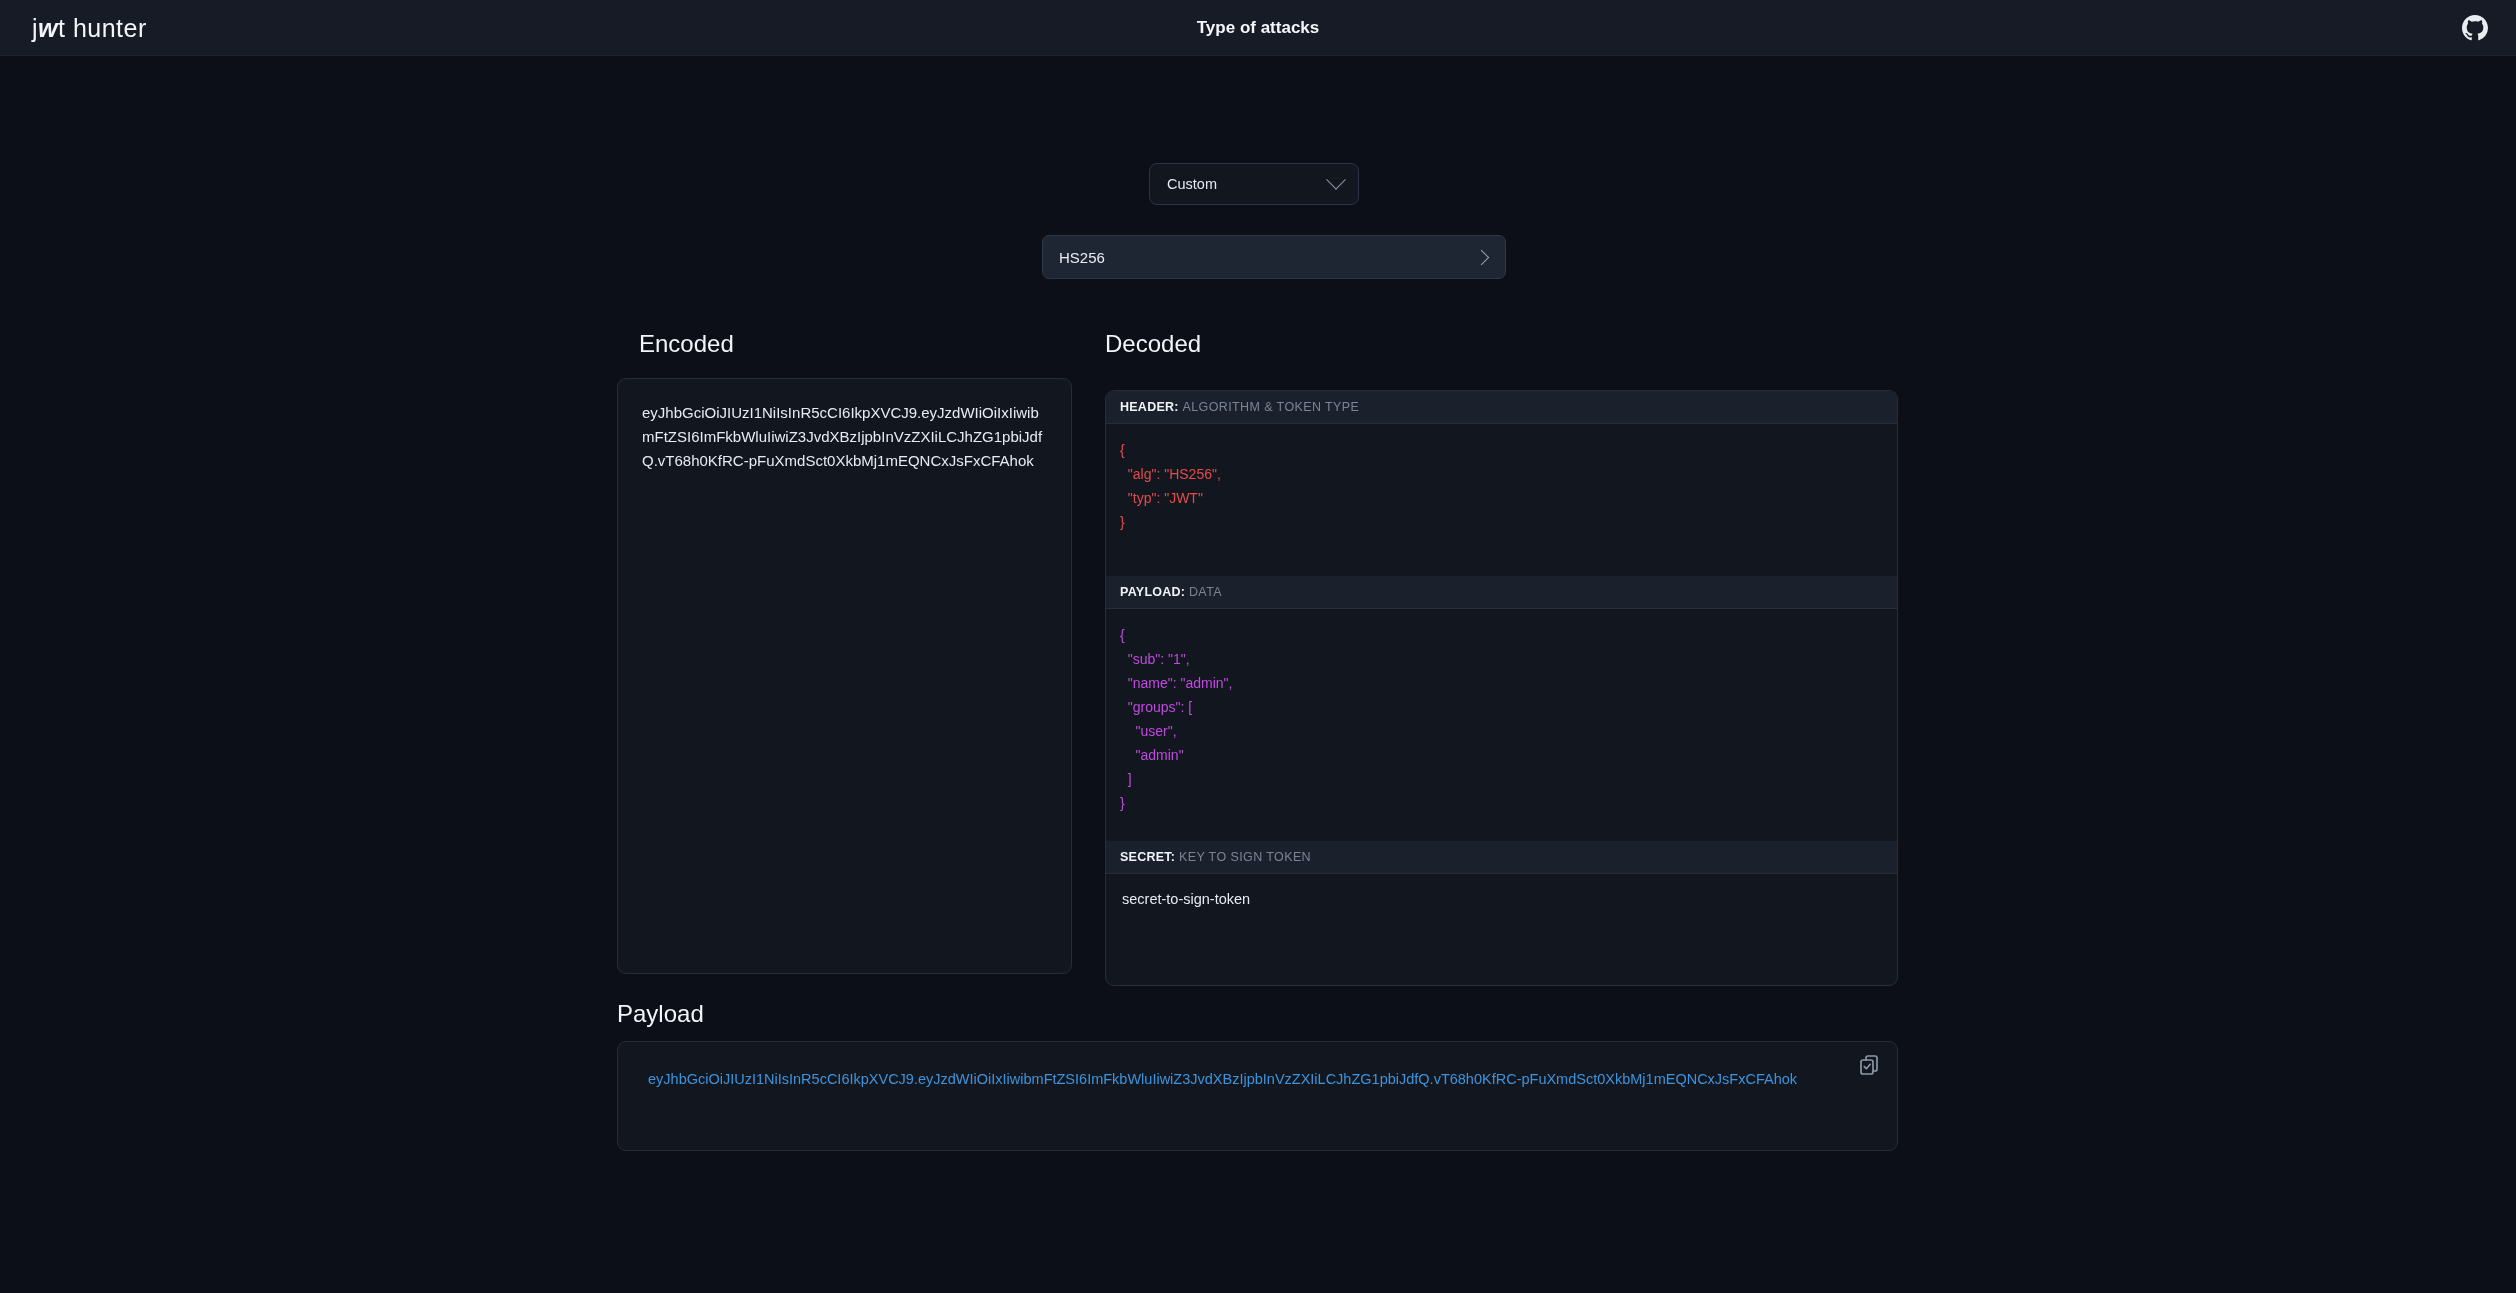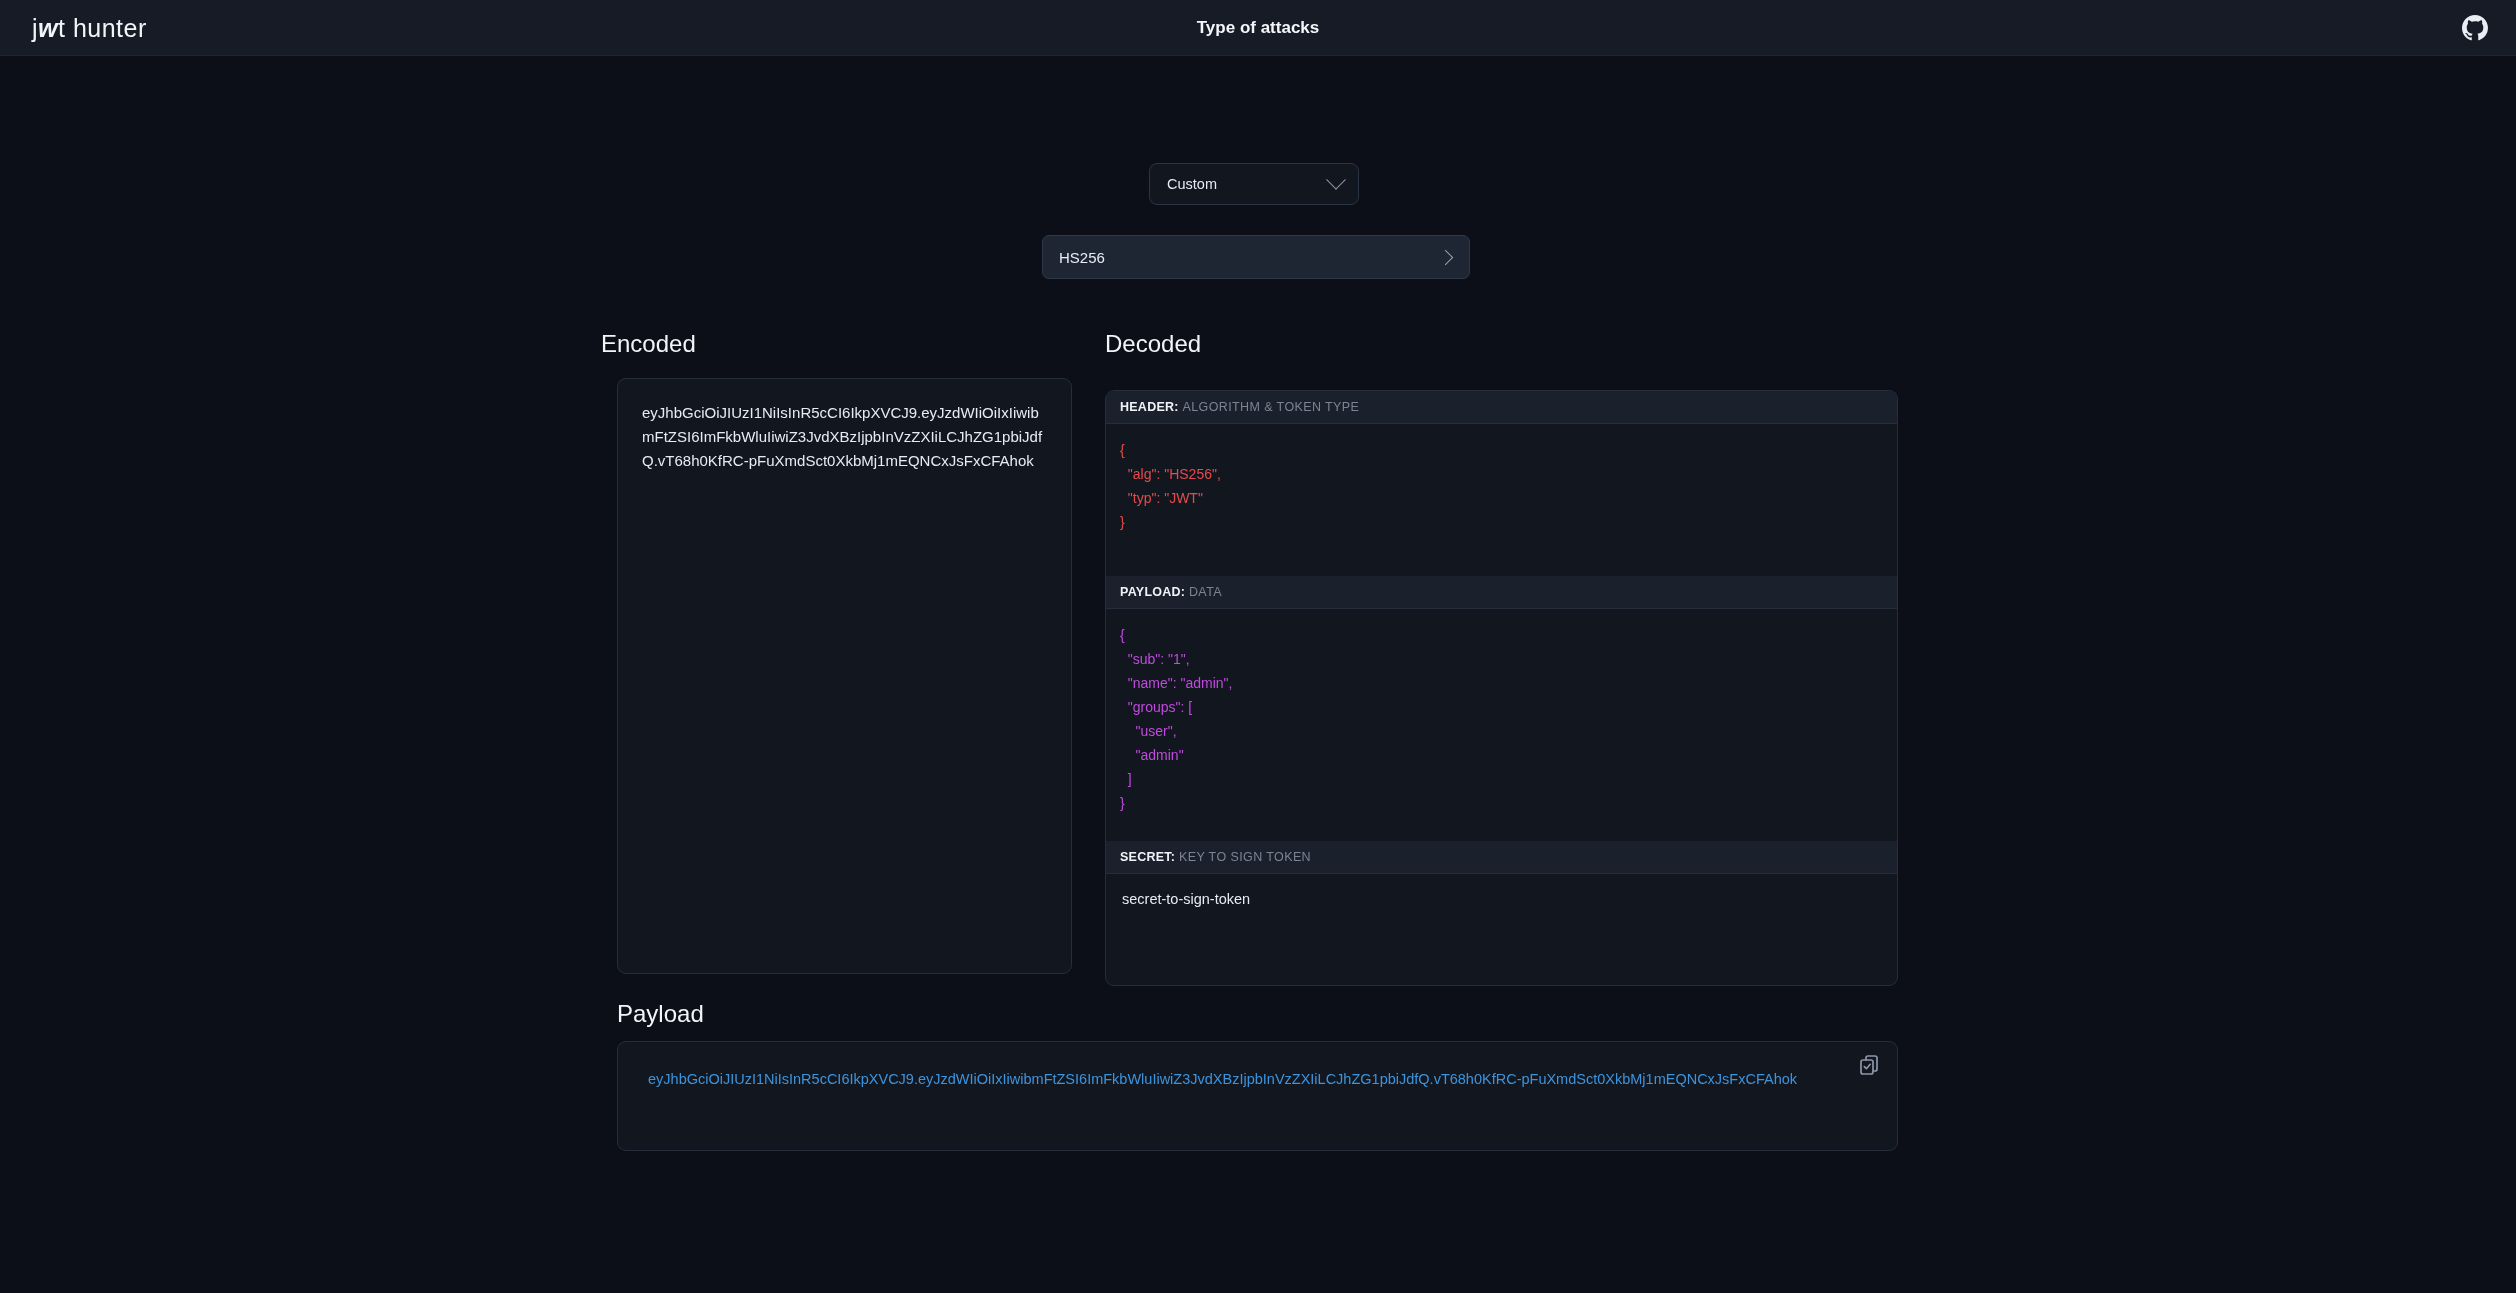--- a/index.html
+++ b/index.html
@@ -90,21 +90,21 @@
     width: 14px; height: 14px;
     border-right: 1.6px solid #8b95a7;
     border-bottom: 1.6px solid #8b95a7;
     transform: rotate(45deg) translate(-3px,-3px);
   }
 
   .attack-row {
     position: absolute;
     left: 1042px;
     top: 179px;
-    width: 428px;
+    width: 464px;
     height: 44px;
     background: #1e2634;
     border: 1px solid #2e3849;
     border-radius: 7px;
     display: flex;
     align-items: center;
     justify-content: space-between;
     padding: 0 16px 0 16px;
     cursor: pointer;
   }
@@ -117,21 +117,21 @@
     margin-right: 2px;
   }
 
   
   .col-heading {
     position: absolute;
     font-size: 24px;
     color: #f1f4f9;
     font-weight: 400;
   }
-  #enc-heading { left: 601px; top: 274px; }
+  #enc-heading { left: 639px; top: 274px; }
   #dec-heading { left: 1105px; top: 274px; text-align: center; }
   #pay-heading { left: 617px; top: 944px; }
 
   .encoded-box {
     position: absolute;
     left: 617px;
     top: 322px;
     width: 455px;
     height: 596px;
     background: #12161f;

